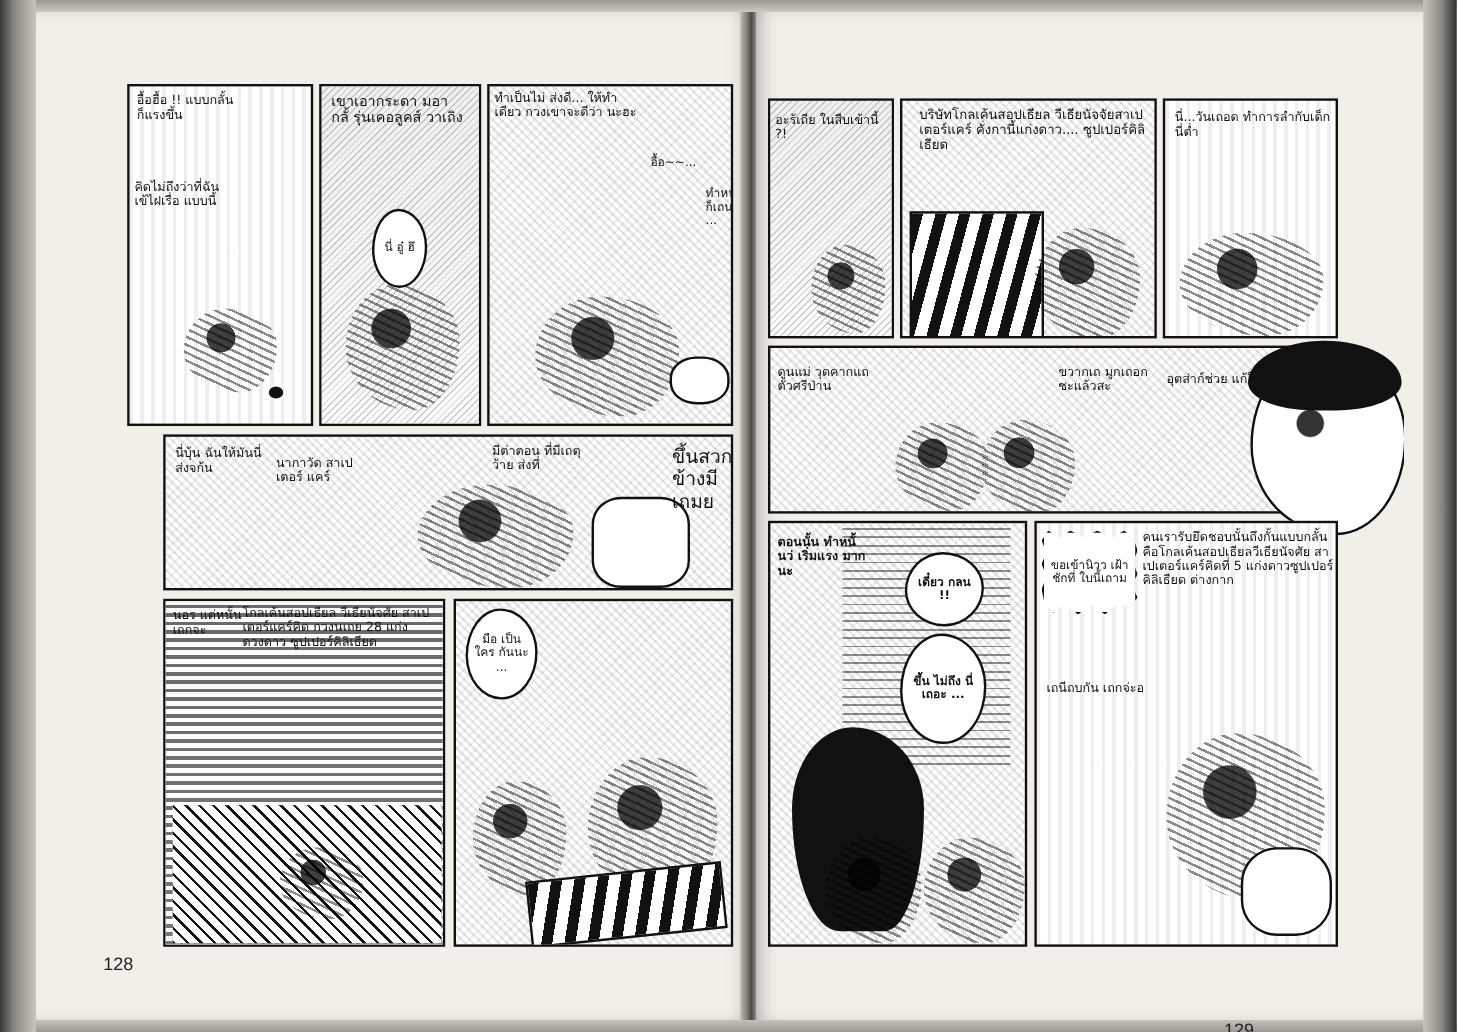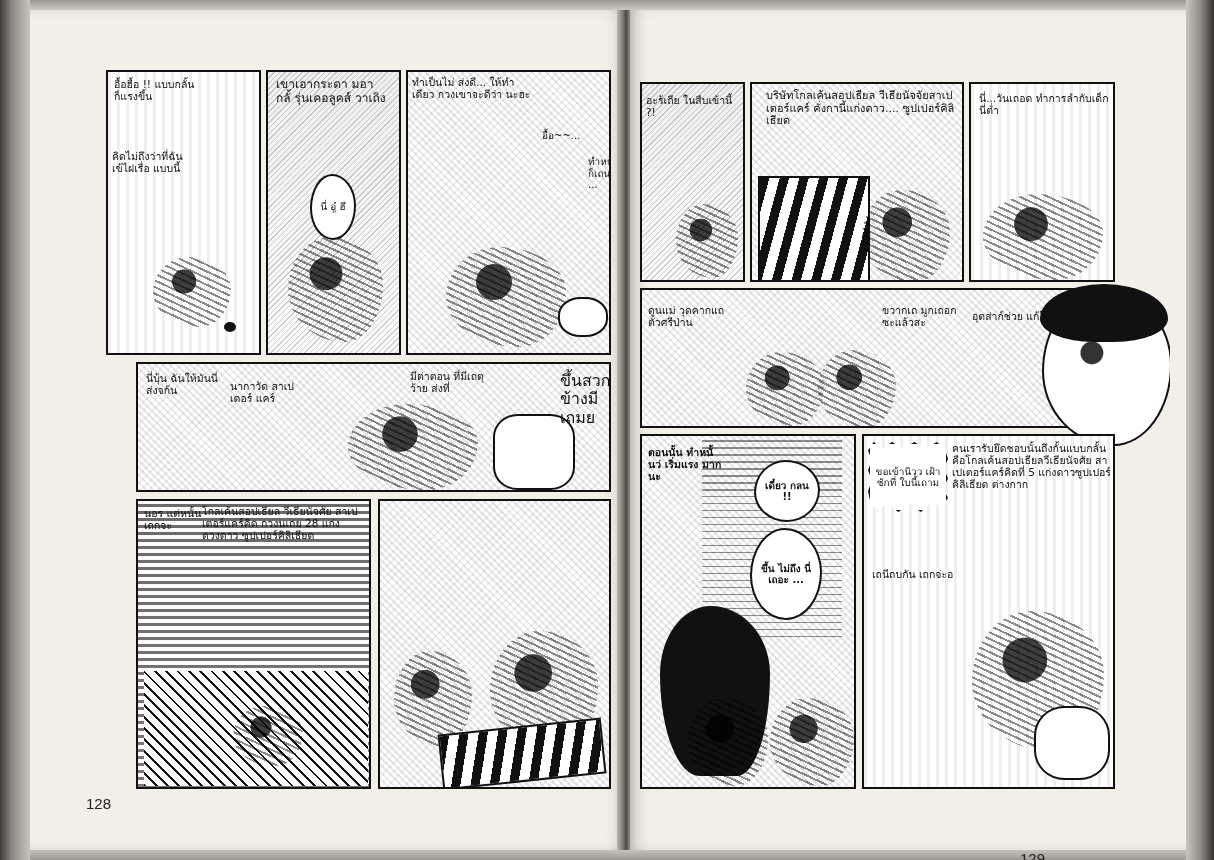--- a/index.html
+++ b/index.html
@@ -182,20 +182,24 @@
 กวงนเถย 28
 แก่งดวงดาว
 ซูปเปอร์คิลิเธียด</div>
     </div>
 
     <div class="panel" style="left:348px;top:489px;width:233px;height:290px;">
       <div class="art"></div>
       <div class="fig" style="left:14px;top:150px;width:78px;height:95px;"></div>
       <div class="fig" style="left:110px;top:130px;width:108px;height:120px;"></div>
       <div class="stripe" style="left:60px;top:225px;width:160px;height:52px;transform:rotate(-6deg);"></div>
+      <div class="balloon" style="left:8px;top:6px;width:60px;height:76px;font-size:10px;">มือ
+เป็นใคร
+กันนะ
+...</div>
     </div>
 
     <div class="pagenum" id="pagenum-left" style="left:56px;top:785px;">128</div>
   </div>
 
   <div class="gutter"></div>
 
   <div class="page page-right">
 
     <div class="panel" style="left:10px;top:72px;width:105px;height:200px;">

